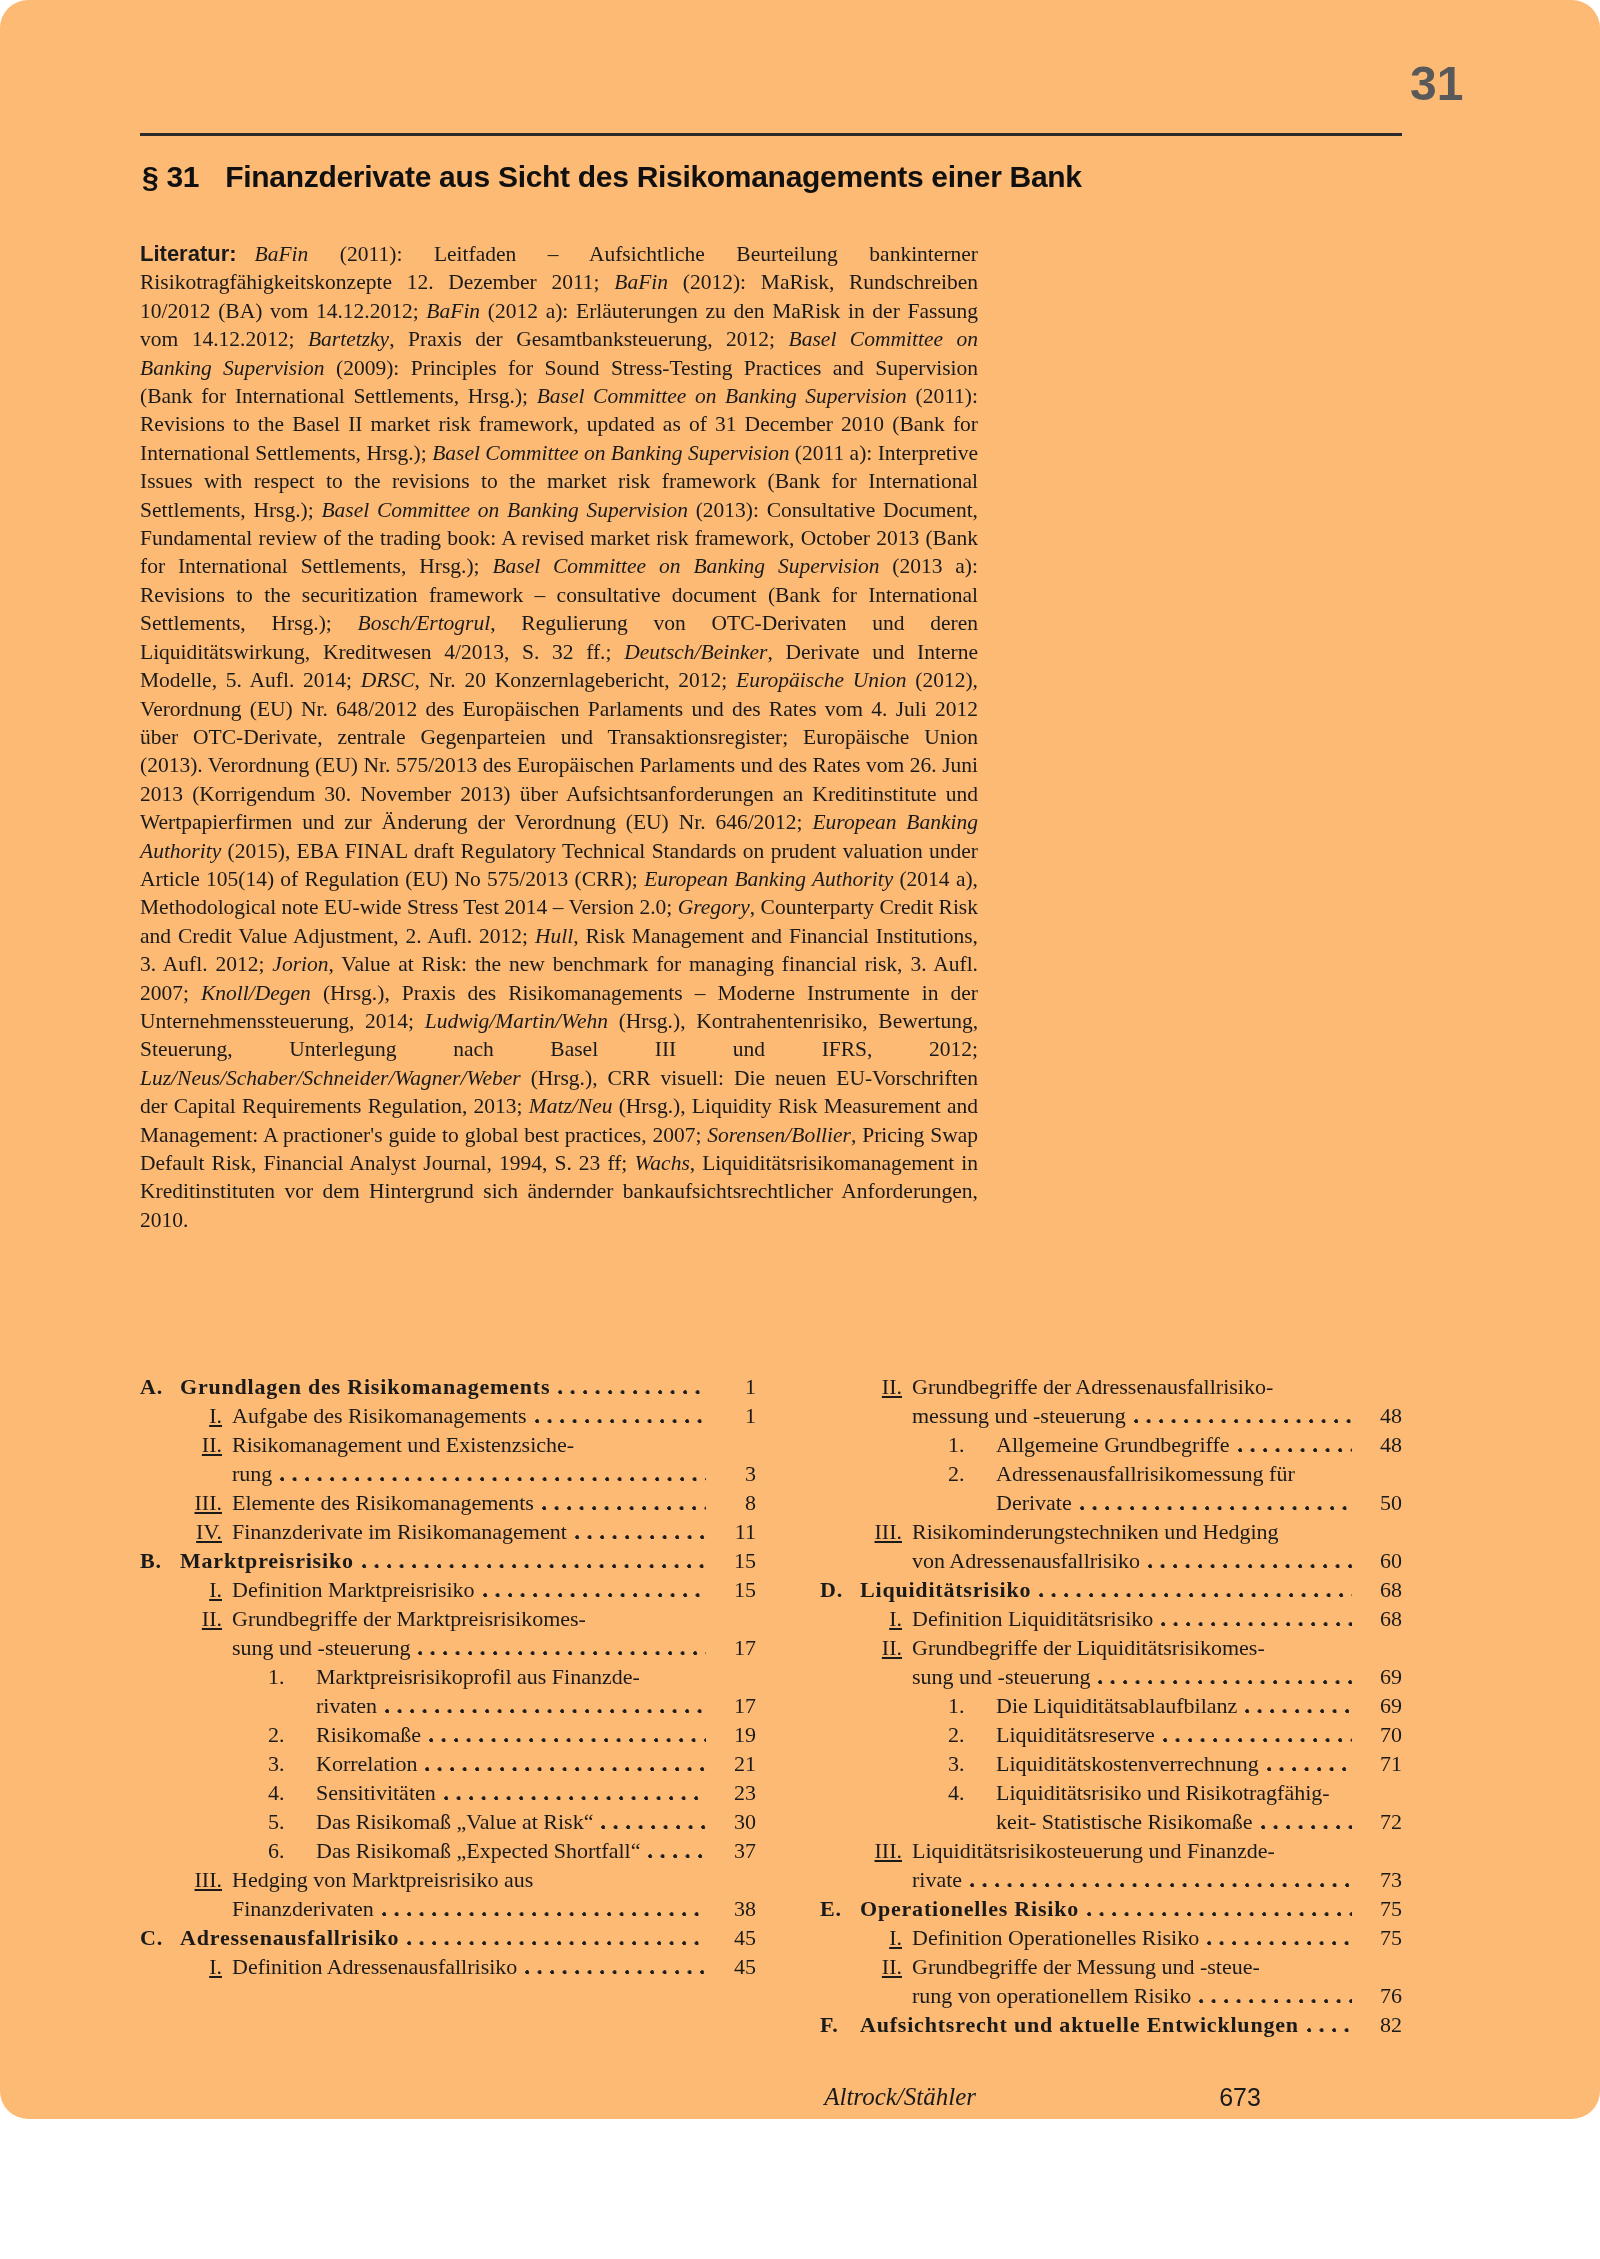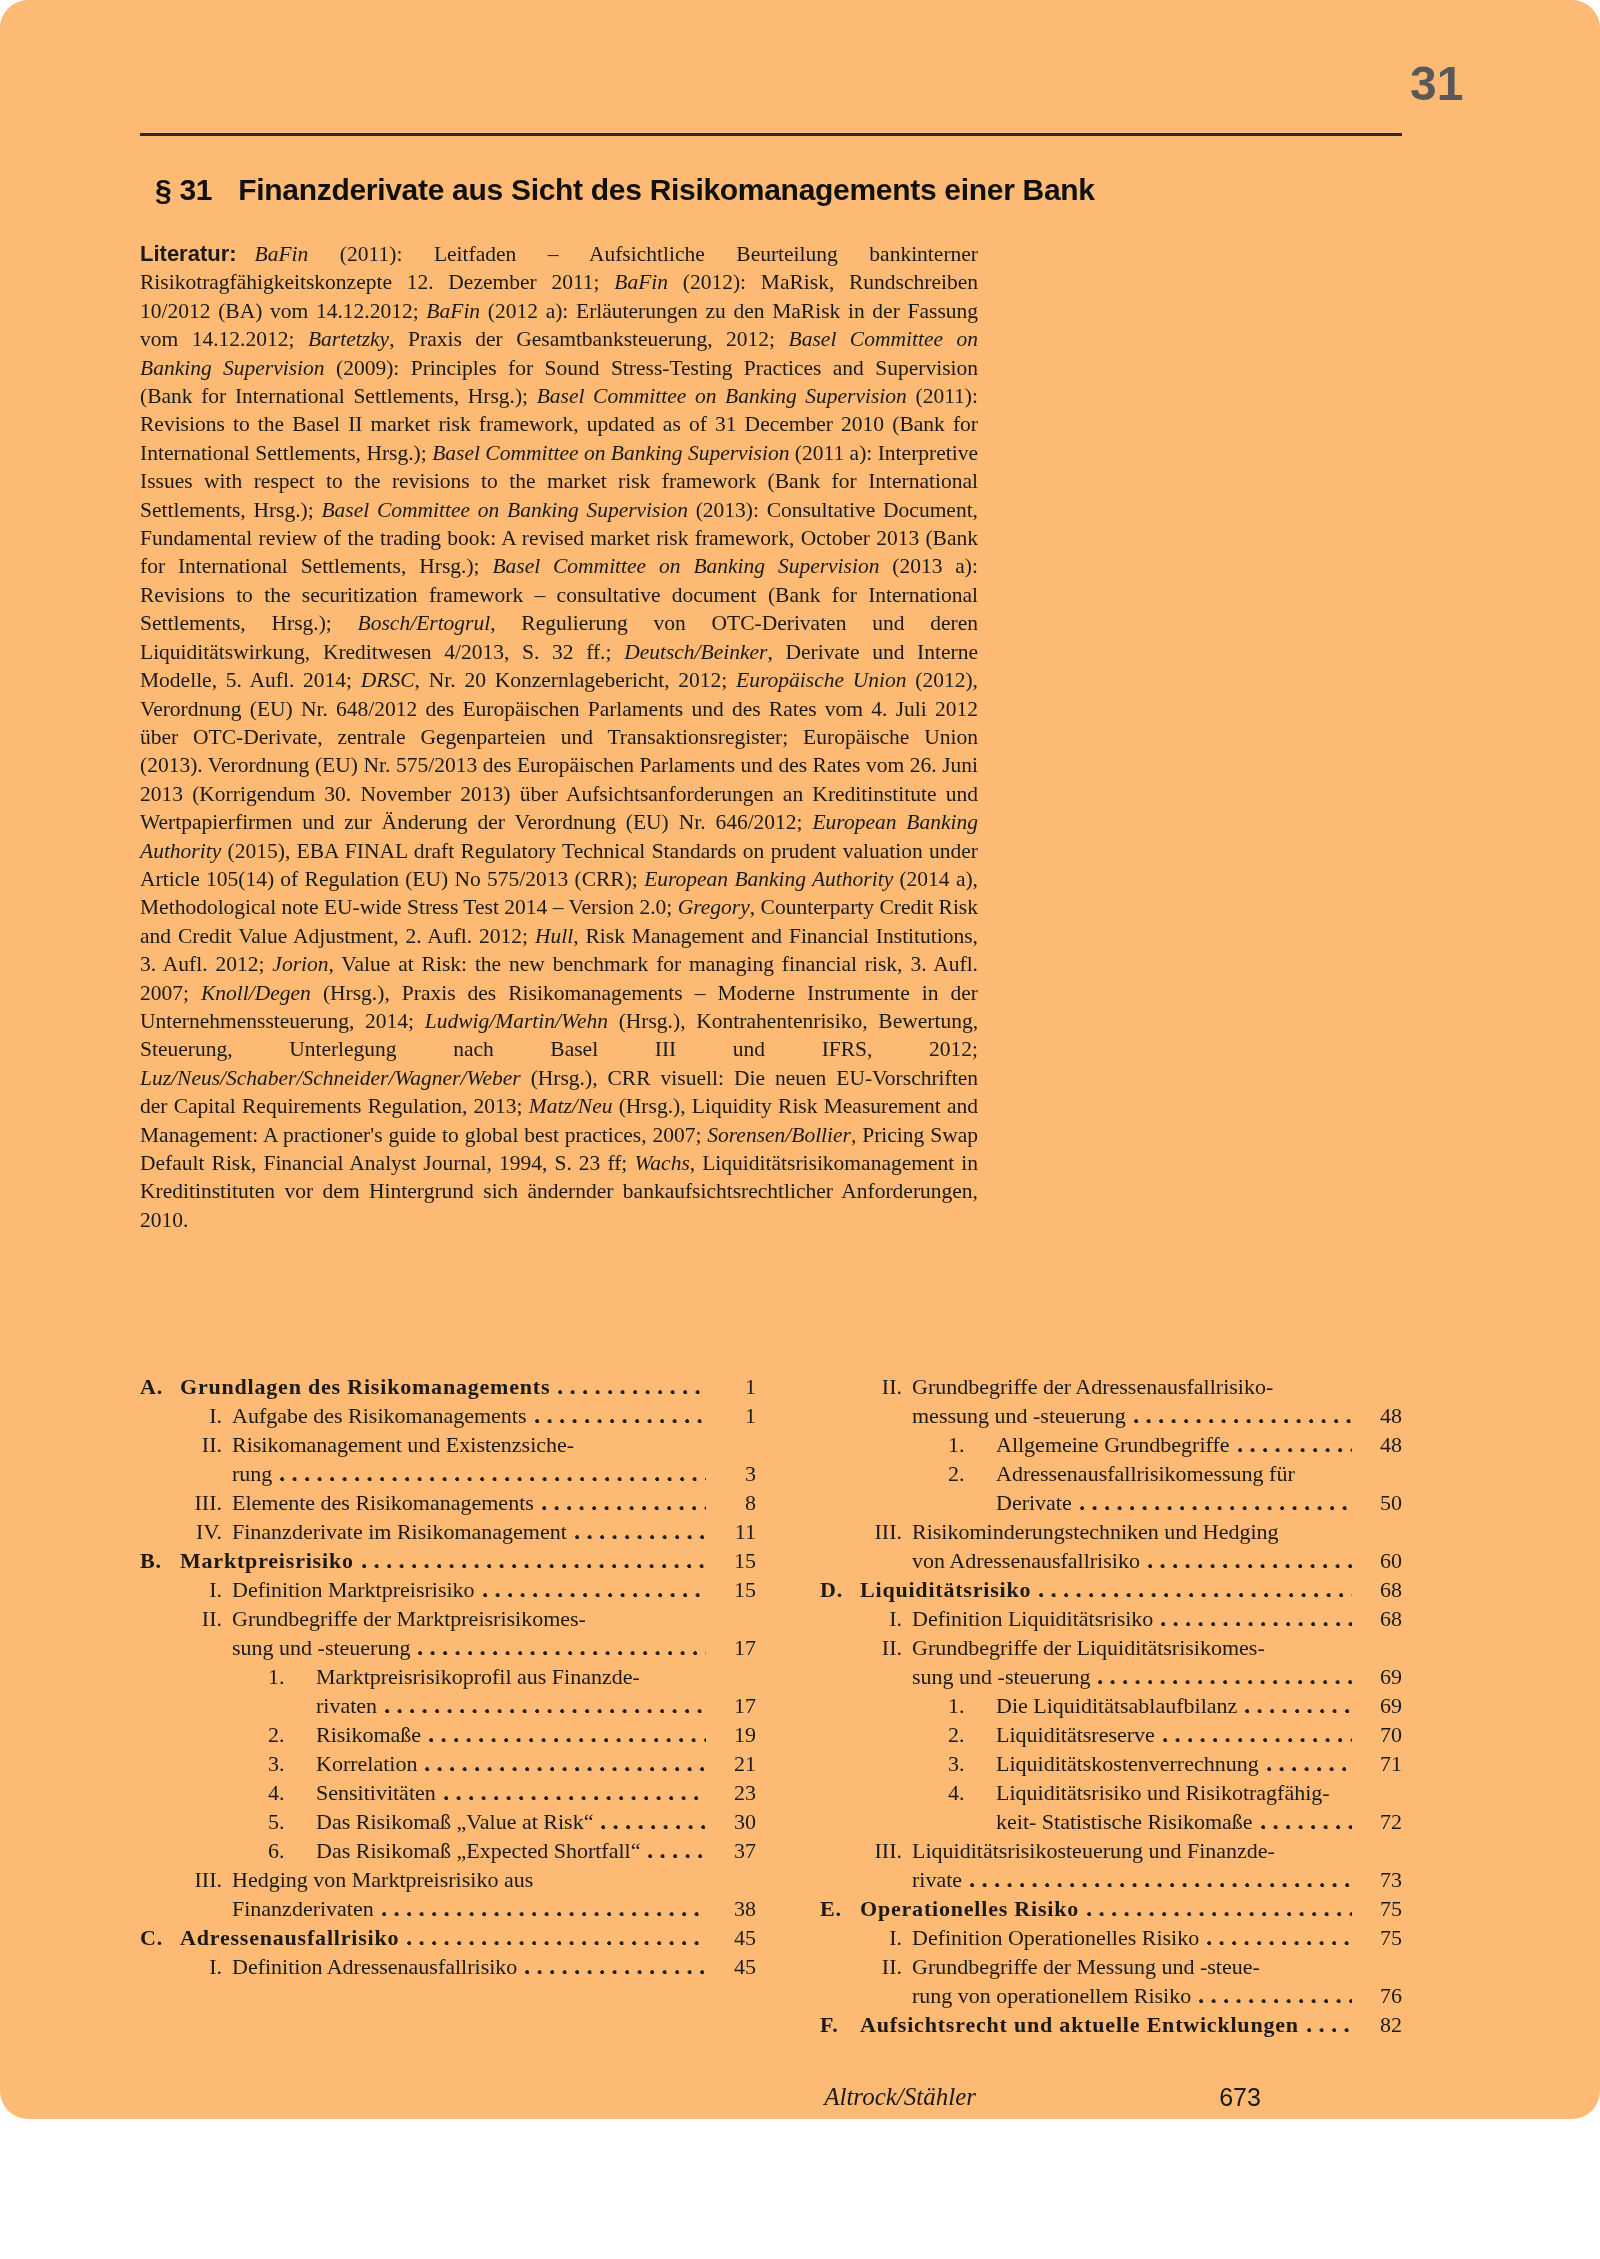--- a/index.html
+++ b/index.html
@@ -27,21 +27,21 @@
     left: 140px;
     top: 133px;
     width: 1262px;
     height: 3px;
     background: #2b2b2b;
   }
   .heading {
     position: absolute;
     left: 142px;
     top: 158px;
-    margin: 13px;
+    margin: 0;
     font: 700 30px/1.25 "Liberation Sans", sans-serif;
     letter-spacing: -0.3px;
     color: #101010;
     white-space: nowrap;
     text-align: right;
   }
   .sec-mark { margin-right: 26px; }
   .literatur {
     position: absolute;
     left: 140px;
@@ -67,21 +67,21 @@
     gap: 64px;
     font-size: 22px;
     line-height: 29px;
   }
   .toc-col-left  { width: 616px; flex: none; }
   .toc-col-right { width: 582px; flex: none; }
   .toc-line { display: flex; }
   .marker { flex: none; }
   .t { flex: none; white-space: nowrap; }
   .lvl-letter .marker { width: 40px; }
-  .lvl-roman  .marker { width: 92px; text-align: right; padding-right: 10px; box-sizing: border-box; }
+  .lvl-roman  .marker { width: 92px; text-align: right; padding-right: 10px; box-sizing: border-box; text-decoration: underline; }
   .lvl-num .toc-line  { padding-left: 128px; }
   .lvl-num .marker    { width: 48px; }
   .bold .marker, .bold .t { font-weight: 700; letter-spacing: 0.8px; }
   .leader { flex: 1 1 auto; min-width: 6px; position: relative; margin: 0 2px; }
   .leader::after {
     content: "";
     position: absolute;
     left: 6px; right: 2px; bottom: 6px; height: 5px;
     background-image: radial-gradient(circle at 2.2px 2.2px, #1c1c1c 1.7px, rgba(0,0,0,0) 2.2px);
     background-size: 12.5px 5px;

